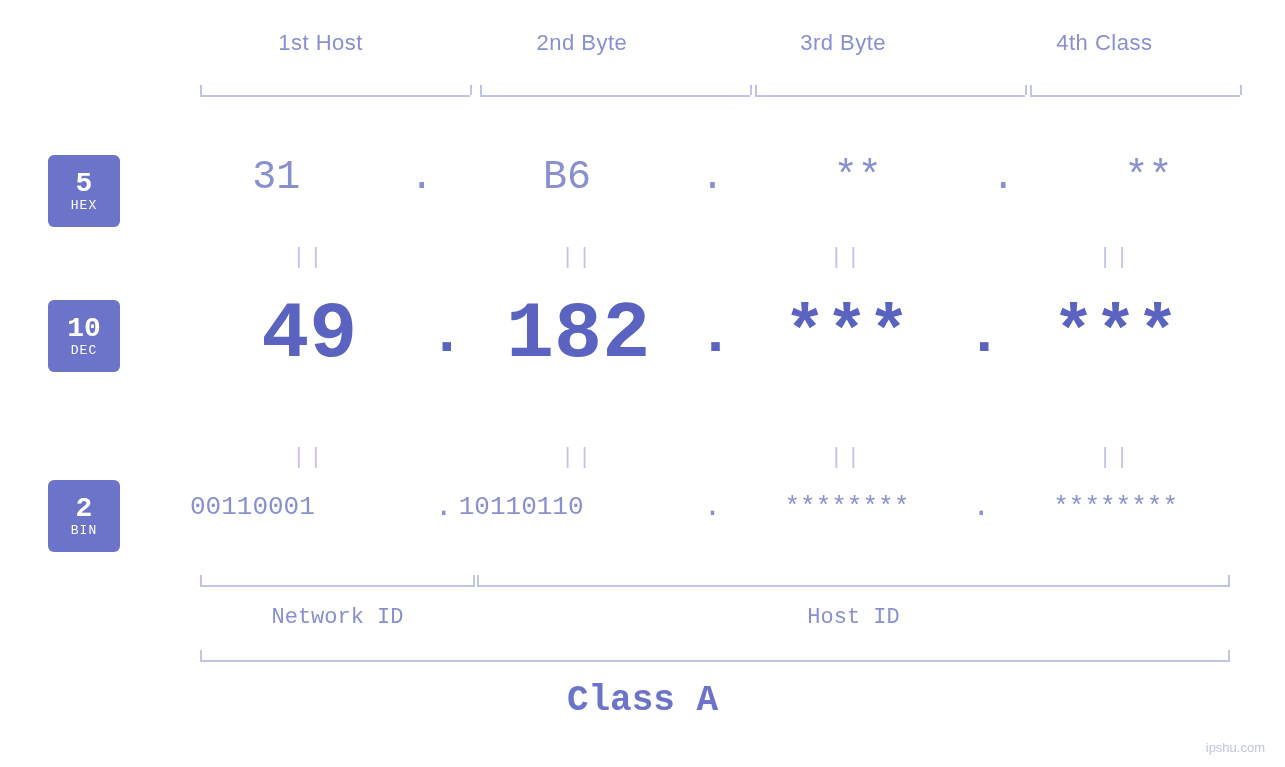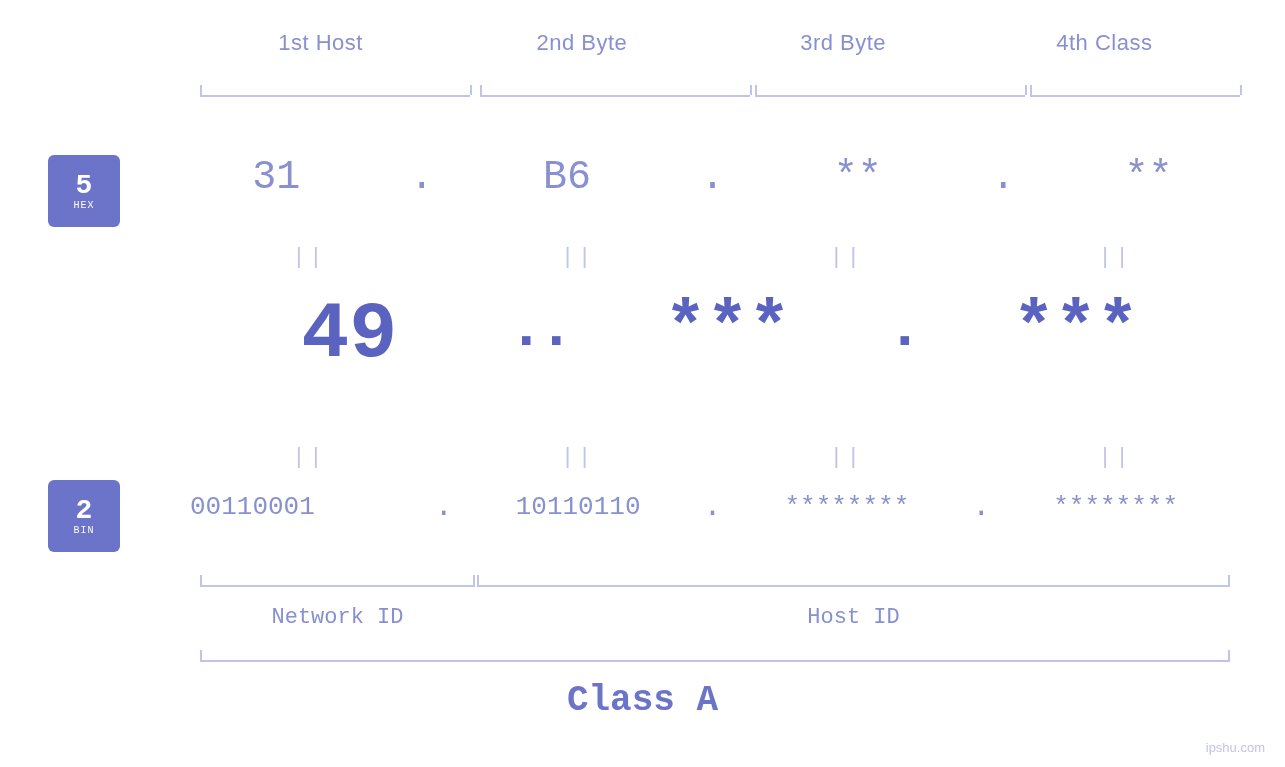--- a/index.html
+++ b/index.html
@@ -39,21 +39,21 @@
       color: #ffffff;
     }
 
     .badge-number {
       font-size: 28px;
       font-weight: bold;
       line-height: 1;
     }
 
     .badge-label {
-      font-size: 10px;
+      font-size: 13px;
       font-weight: normal;
       letter-spacing: 1px;
     }
 
     .badge-hex { top: 155px; }
     .badge-dec { top: 300px; }
     .badge-bin { top: 480px; }
 
     
     .col-headers {
@@ -130,20 +130,24 @@
 </head>
 <body>
 
 <div class="main-container">
 
   <div class="badge badge-hex">
     <span class="badge-number">5</span>
     <span class="badge-label">HEX</span>
   </div>
 
+  <div class="badge badge-dec">
+    <span class="badge-number">10</span>
+    <span class="badge-label">DEC</span>
+  </div>
 
   <div class="badge badge-bin">
     <span class="badge-number">2</span>
     <span class="badge-label">BIN</span>
   </div>
 
   <div class="col-headers">
     <div class="col-header">1st Host</div>
     <div class="col-header">2nd Byte</div>
     <div class="col-header">3rd Byte</div>
@@ -193,26 +197,29 @@
   <div style="position:absolute; top:245px; left:190px; right:50px; display:flex; align-items:center;">
     <div style="flex:1; text-align:center; color:#c0c4e8; font-size:22px; letter-spacing:4px;">||</div>
     <div style="width:30px;"></div>
     <div style="flex:1; text-align:center; color:#c0c4e8; font-size:22px; letter-spacing:4px;">||</div>
     <div style="width:30px;"></div>
     <div style="flex:1; text-align:center; color:#c0c4e8; font-size:22px; letter-spacing:4px;">||</div>
     <div style="width:30px;"></div>
     <div style="flex:1; text-align:center; color:#c0c4e8; font-size:22px; letter-spacing:4px;">||</div>
   </div>
 
-  <div style="position:absolute; top:295px; left:190px; right:50px; display:flex; align-items:flex-start;">
+  <div style="position:absolute; top:295px; left:190px; right:50px; display:flex; align-items:center;">
     <div style="flex:1; text-align:center;">
       <span class="dec-val">49</span>
     </div>
     <div style="width:30px; text-align:center;">
       <span class="dec-dot">.</span>
+    </div>
+    <div style="flex:1; text-align:center;">
+      <span class="dec-val">182</span>
     </div>
     <div style="width:30px; text-align:center;">
       <span class="dec-dot">.</span>
     </div>
     <div style="flex:1; text-align:center;">
       <span class="dec-val" style="font-size:70px;">***</span>
     </div>
     <div style="width:30px; text-align:center;">
       <span class="dec-dot">.</span>
     </div>
@@ -231,21 +238,21 @@
     <div style="flex:1; text-align:center; color:#c0c4e8; font-size:22px; letter-spacing:4px;">||</div>
   </div>
 
   <div style="position:absolute; top:490px; left:190px; right:50px; display:flex; align-items:center;">
     <div style="flex:1; text-align:left;">
       <span class="bin-val">00110001</span>
     </div>
     <div style="width:30px; text-align:center;">
       <span class="bin-dot">.</span>
     </div>
-    <div style="flex:1; text-align:center;">
+    <div style="flex:1; text-align:left;">
       <span class="bin-val">10110110</span>
     </div>
     <div style="width:30px; text-align:center;">
       <span class="bin-dot">.</span>
     </div>
     <div style="flex:1; text-align:center;">
       <span class="bin-val">********</span>
     </div>
     <div style="width:30px; text-align:center;">
       <span class="bin-dot">.</span>

